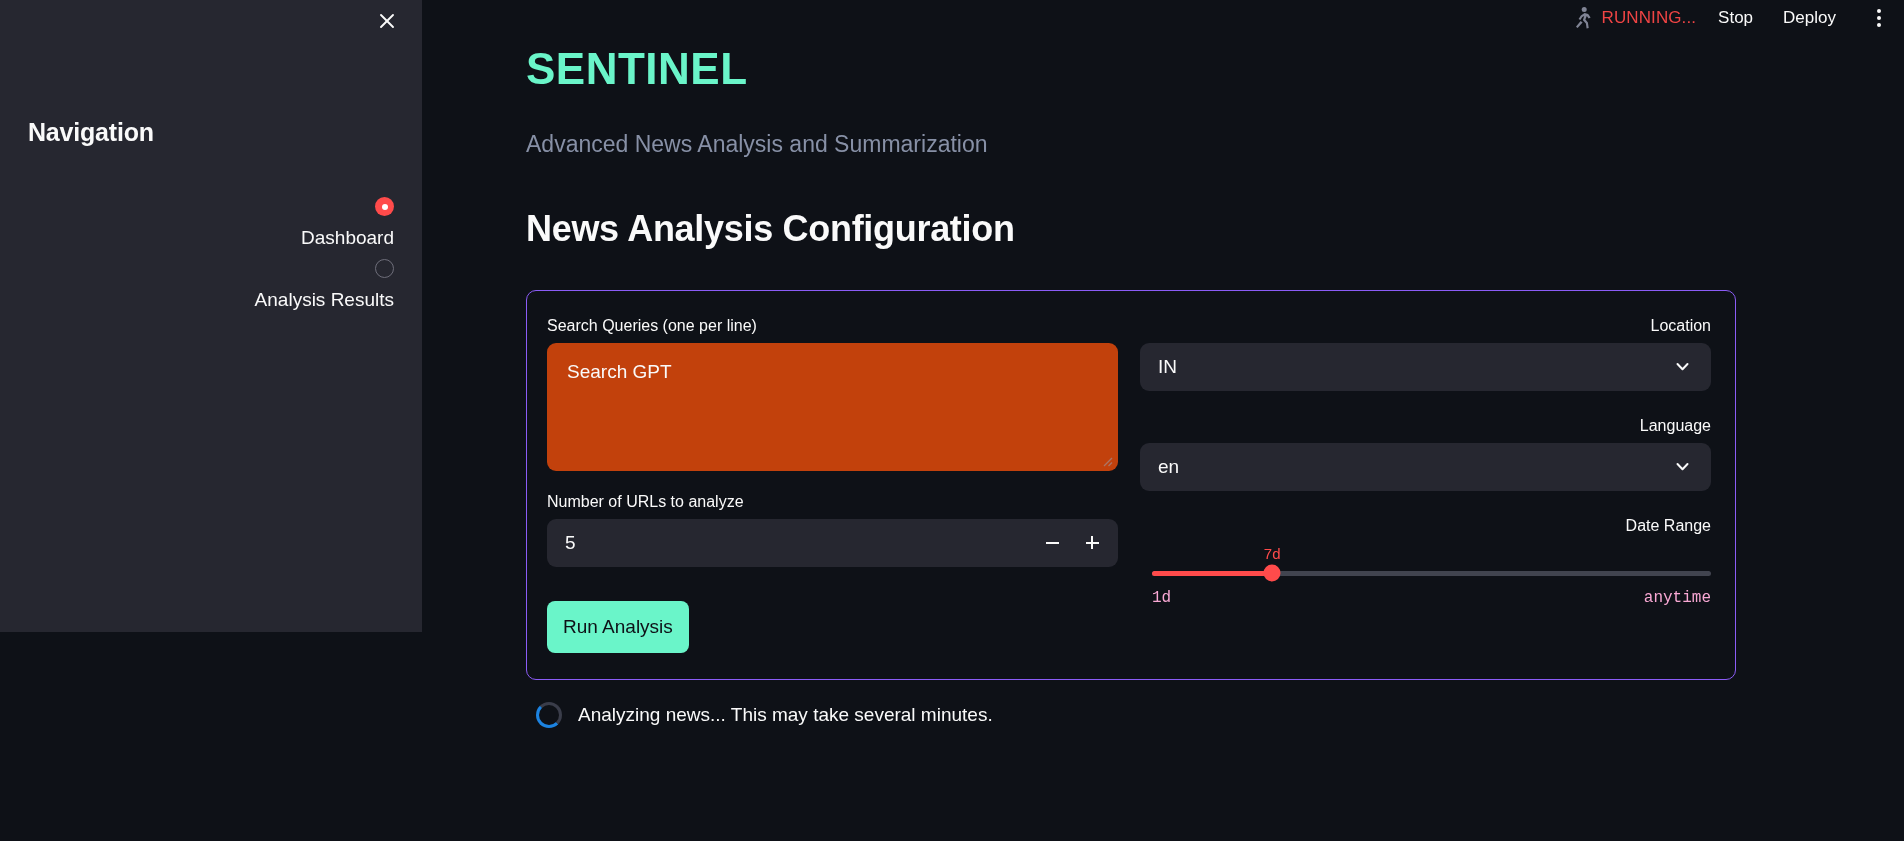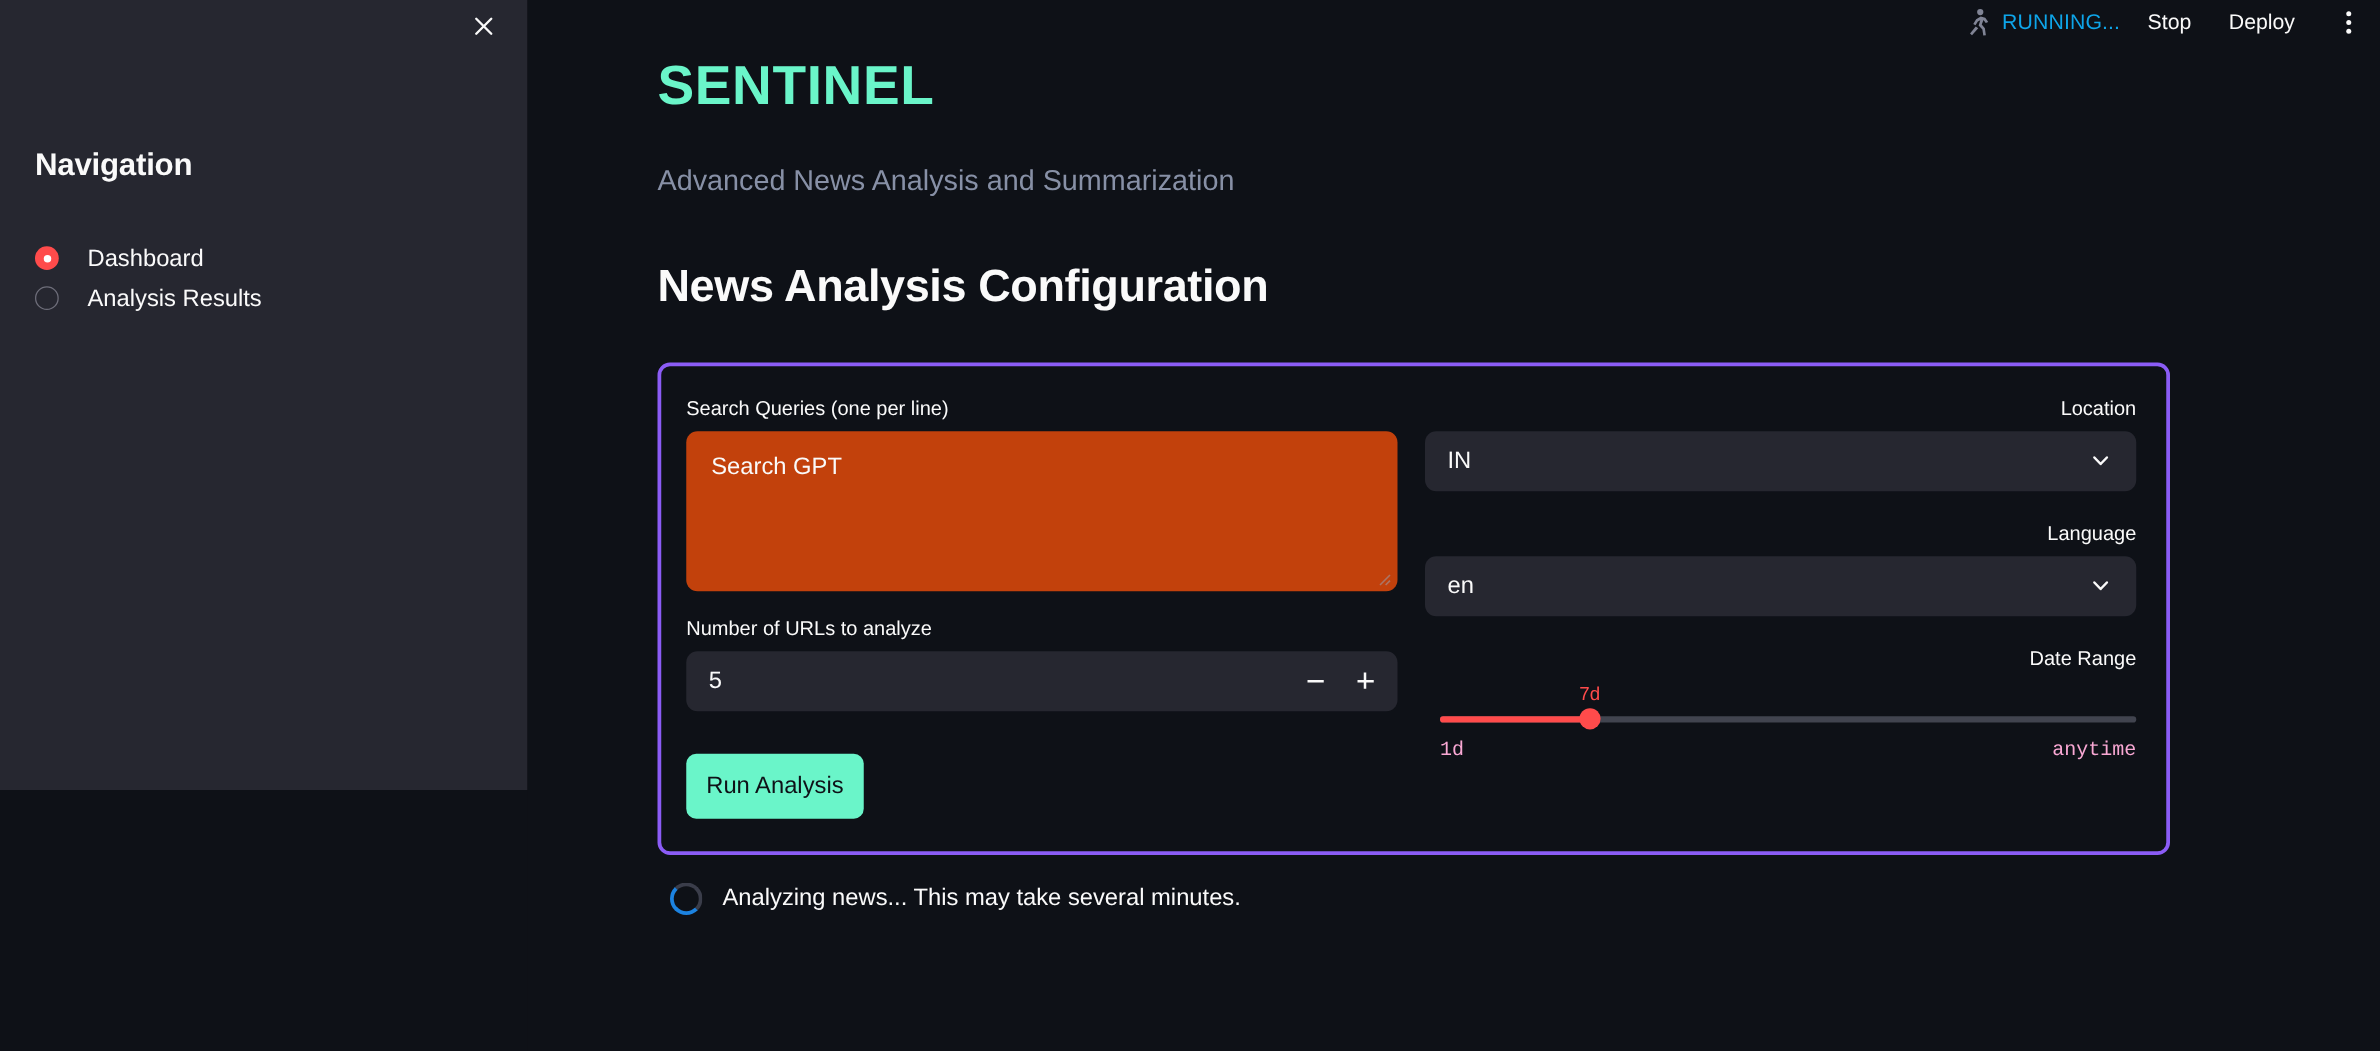--- a/index.html
+++ b/index.html
@@ -53,23 +53,24 @@
     font-weight: bold;
     color: #fafafa;
     letter-spacing: -0.2px;
     margin-bottom: 50px;
   }
 
   .radio-group { display: flex; flex-direction: column; gap: 9px; }
 
   .radio-item {
     display: flex;
-    align-items: flex-start;
-    gap: 23px;
-    cursor: pointer;
+    align-items: flex-end;
+    gap: 11px;
+    cursor: pointer;
+    flex-direction: column;
   }
 
   .radio-circle {
     width: 19px;
     height: 19px;
     border-radius: 50%;
     flex: 0 0 19px;
     display: flex;
     align-items: center;
     justify-content: center;
@@ -119,21 +120,21 @@
   .topbar-runicon {
     display: flex;
     align-items: center;
     justify-content: center;
     width: 26px;
     height: 26px;
     color: #808495;
   }
   .topbar-status {
     font-size: 17px;
-    color: #0ea5e9;
+    color: #ef4444;
     margin-left: 6px;
     margin-right: 22px;
     letter-spacing: 0.1px;
   }
   .topbar-btn {
     font-size: 17px;
     color: #fafafa;
     cursor: pointer;
     margin-right: 30px;
   }
@@ -178,21 +179,21 @@
   .section-title {
     font-size: 36px;
     font-weight: bold;
     color: #fafafa;
     letter-spacing: -0.3px;
     margin-bottom: 40px;
   }
 
   
   .card {
-    border: 3px solid #8b5cf6;
+    border: 1px solid #8b5cf6;
     border-radius: 10px;
     padding: 26px 24px 26px 20px;
     display: flex;
     gap: 22px;
     background: transparent;
   }
 
   .col-left { flex: 1 1 50%; min-width: 0; }
   .col-right { flex: 1 1 50%; min-width: 0; text-align: right; }
 

